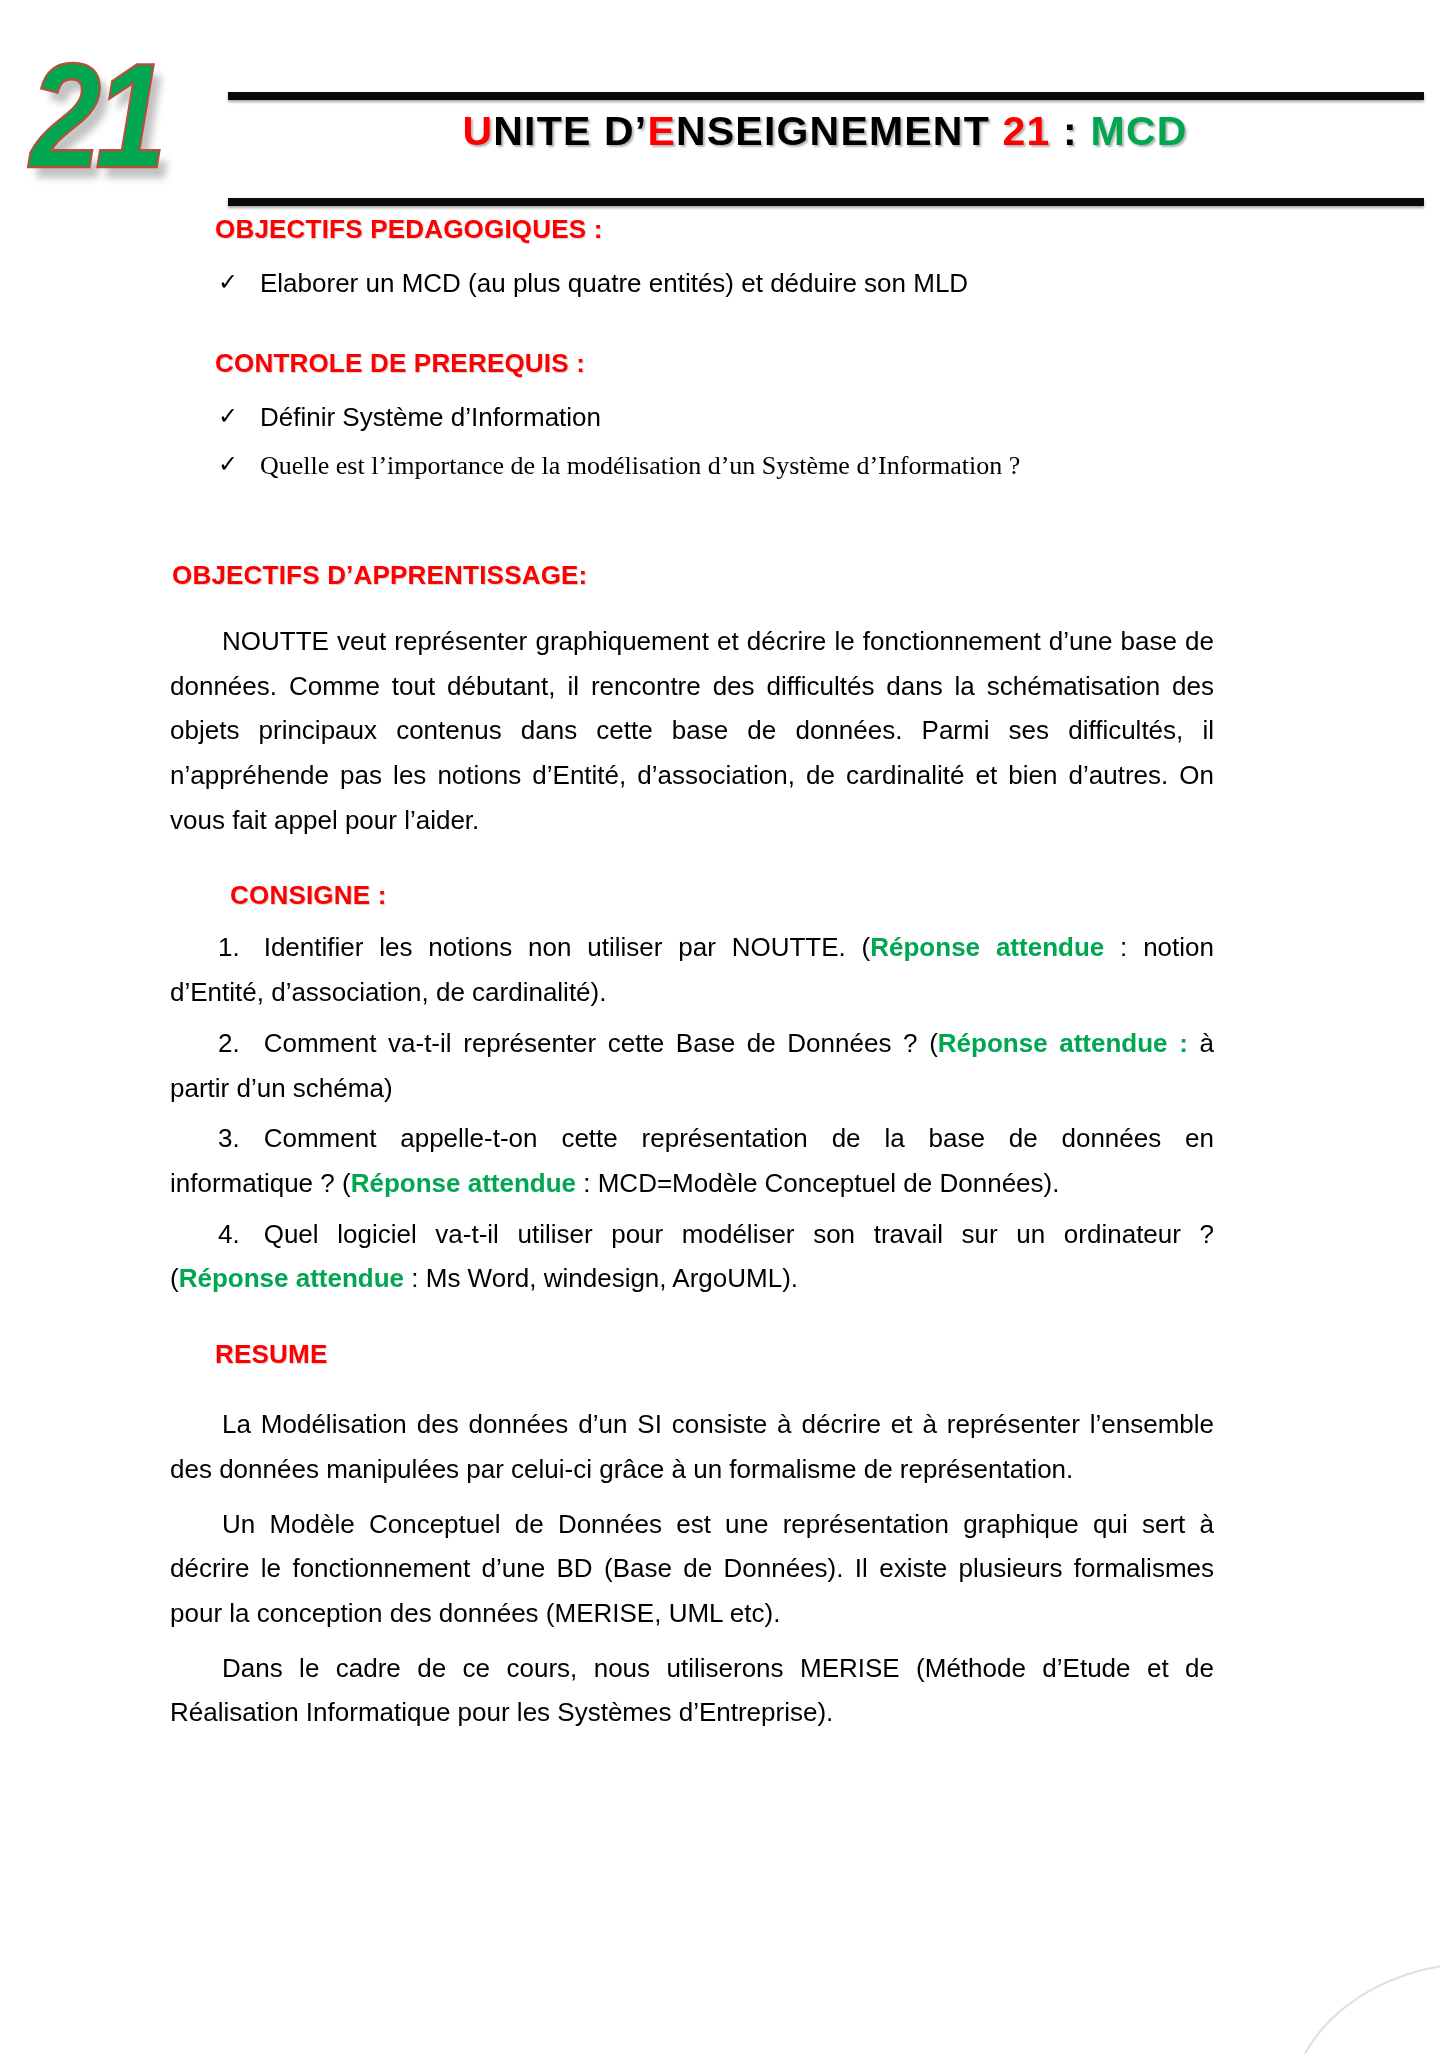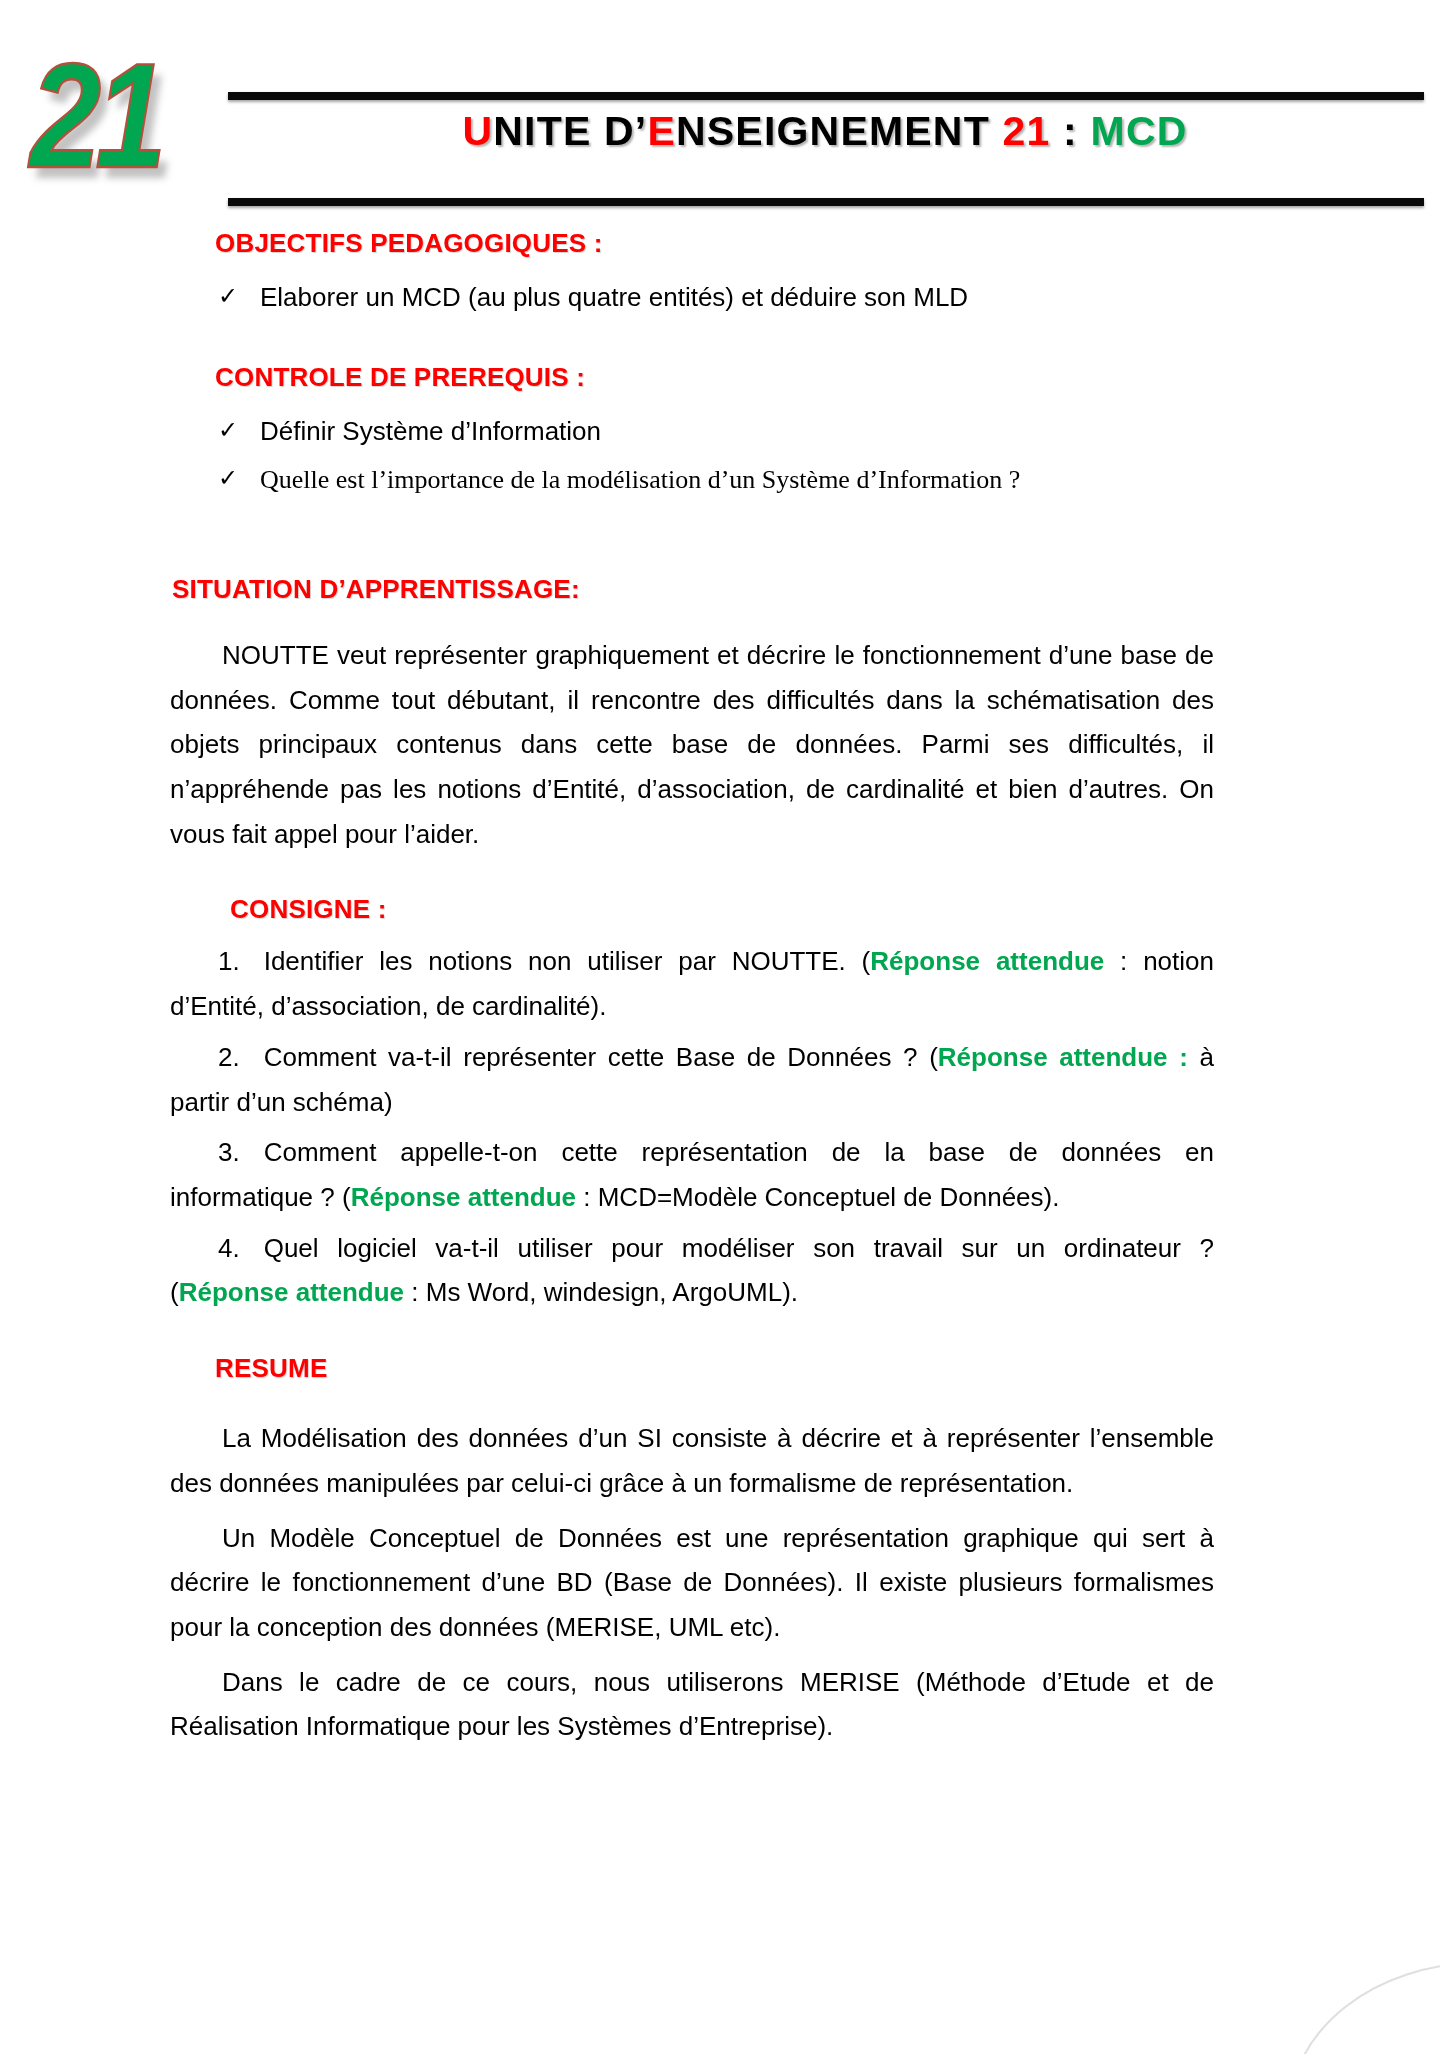--- a/index.html
+++ b/index.html
@@ -64,21 +64,21 @@
     z-index: 4;
   }
   .title .red { color: #FF0000; }
   .title .green { color: #00A650; }
   .title .black { color: #000000; }
 
   
   .content {
     position: absolute;
     left: 0;
-    top: 228px;
+    top: 214px;
     width: 1242px;
   }
   .section-head {
     color: #FF0000;
     font-weight: bold;
     font-size: 26px;
     letter-spacing: 0.2px;
     text-shadow: 1px 1px 1px rgba(150,150,150,0.45);
   }
   .head-indent-a { margin-left: 215px; }
@@ -176,21 +176,21 @@
   </div>
   <div class="sp-14"></div>
   <div class="bullet-row">
     <span class="check">✓</span>
     <span class="btext justify">Quelle est l’importance de la modélisation d’un Système d’Information ?</span>
   </div>
 
   <div class="sp-48"></div>
   <div class="sp-30"></div>
 
-  <div class="section-head head-indent-b">SITUATION D’APPRENTISSAGE:</div>
+  <div class="section-head head-indent-b">OBJECTIFS D’APPRENTISSAGE:</div>
   <div class="sp-18"></div>
   <div class="para indent">NOUTTE  veut représenter graphiquement et décrire le fonctionnement d’une base de données. Comme tout débutant, il rencontre des difficultés dans la schématisation des objets principaux contenus dans cette base de données. Parmi ses difficultés, il n’appréhende pas les notions d’Entité, d’association, de cardinalité et bien d’autres.  On vous fait appel pour l’aider.</div>
 
   <div class="sp-38"></div>
 
   <div class="section-head head-indent-c">CONSIGNE :</div>
   <div class="sp-14"></div>
 
   <div class="num-item">
     <span class="num">1.</span><span>Identifier les notions non utiliser par NOUTTE. (</span><span class="green-b">Réponse attendue</span><span> : notion d’Entité, d’association, de cardinalité).</span>

